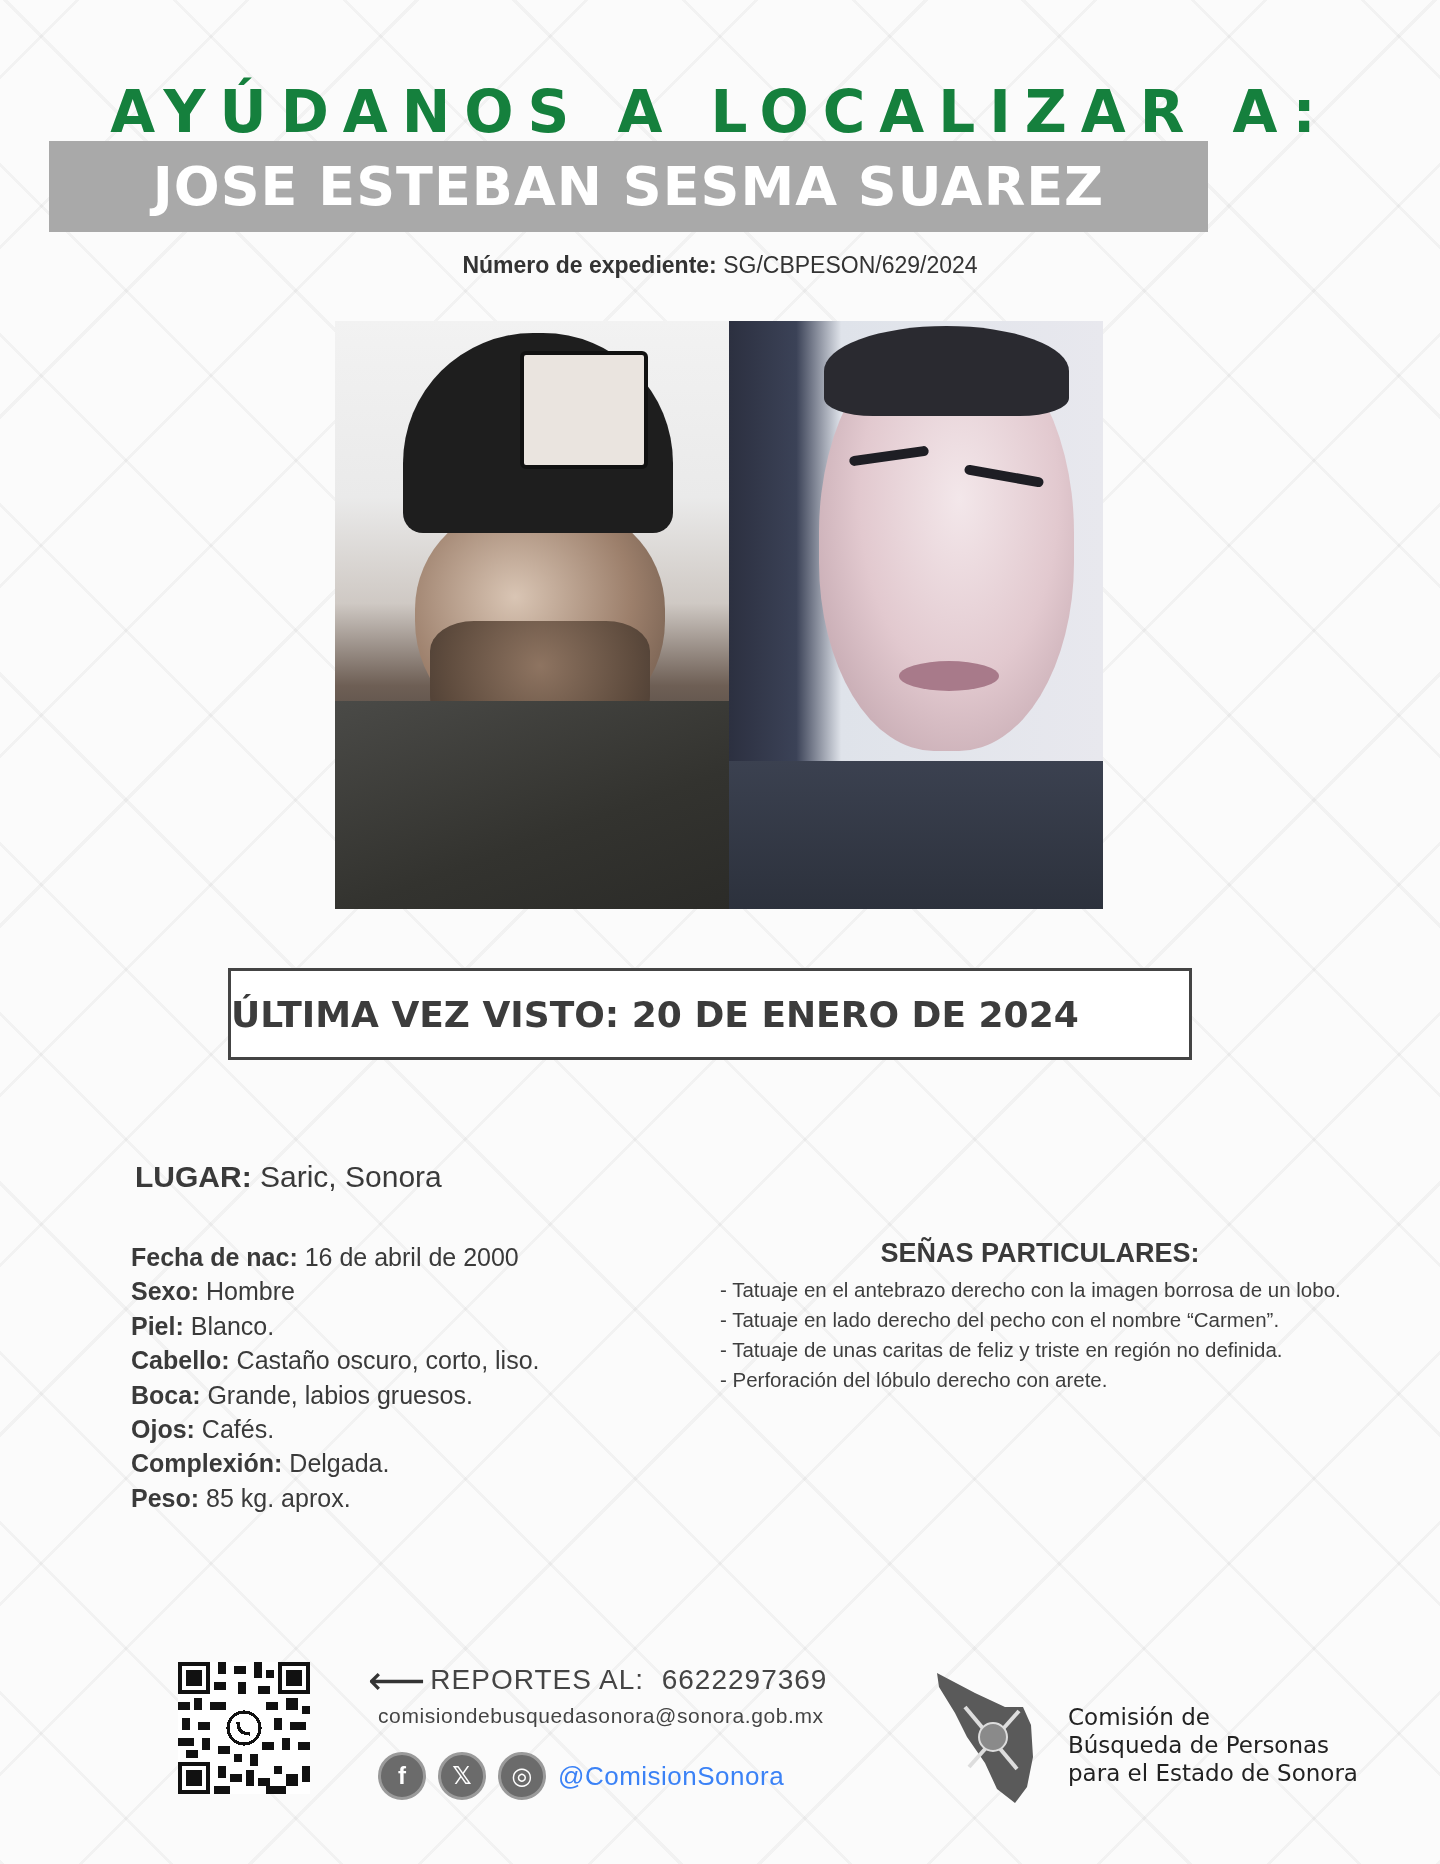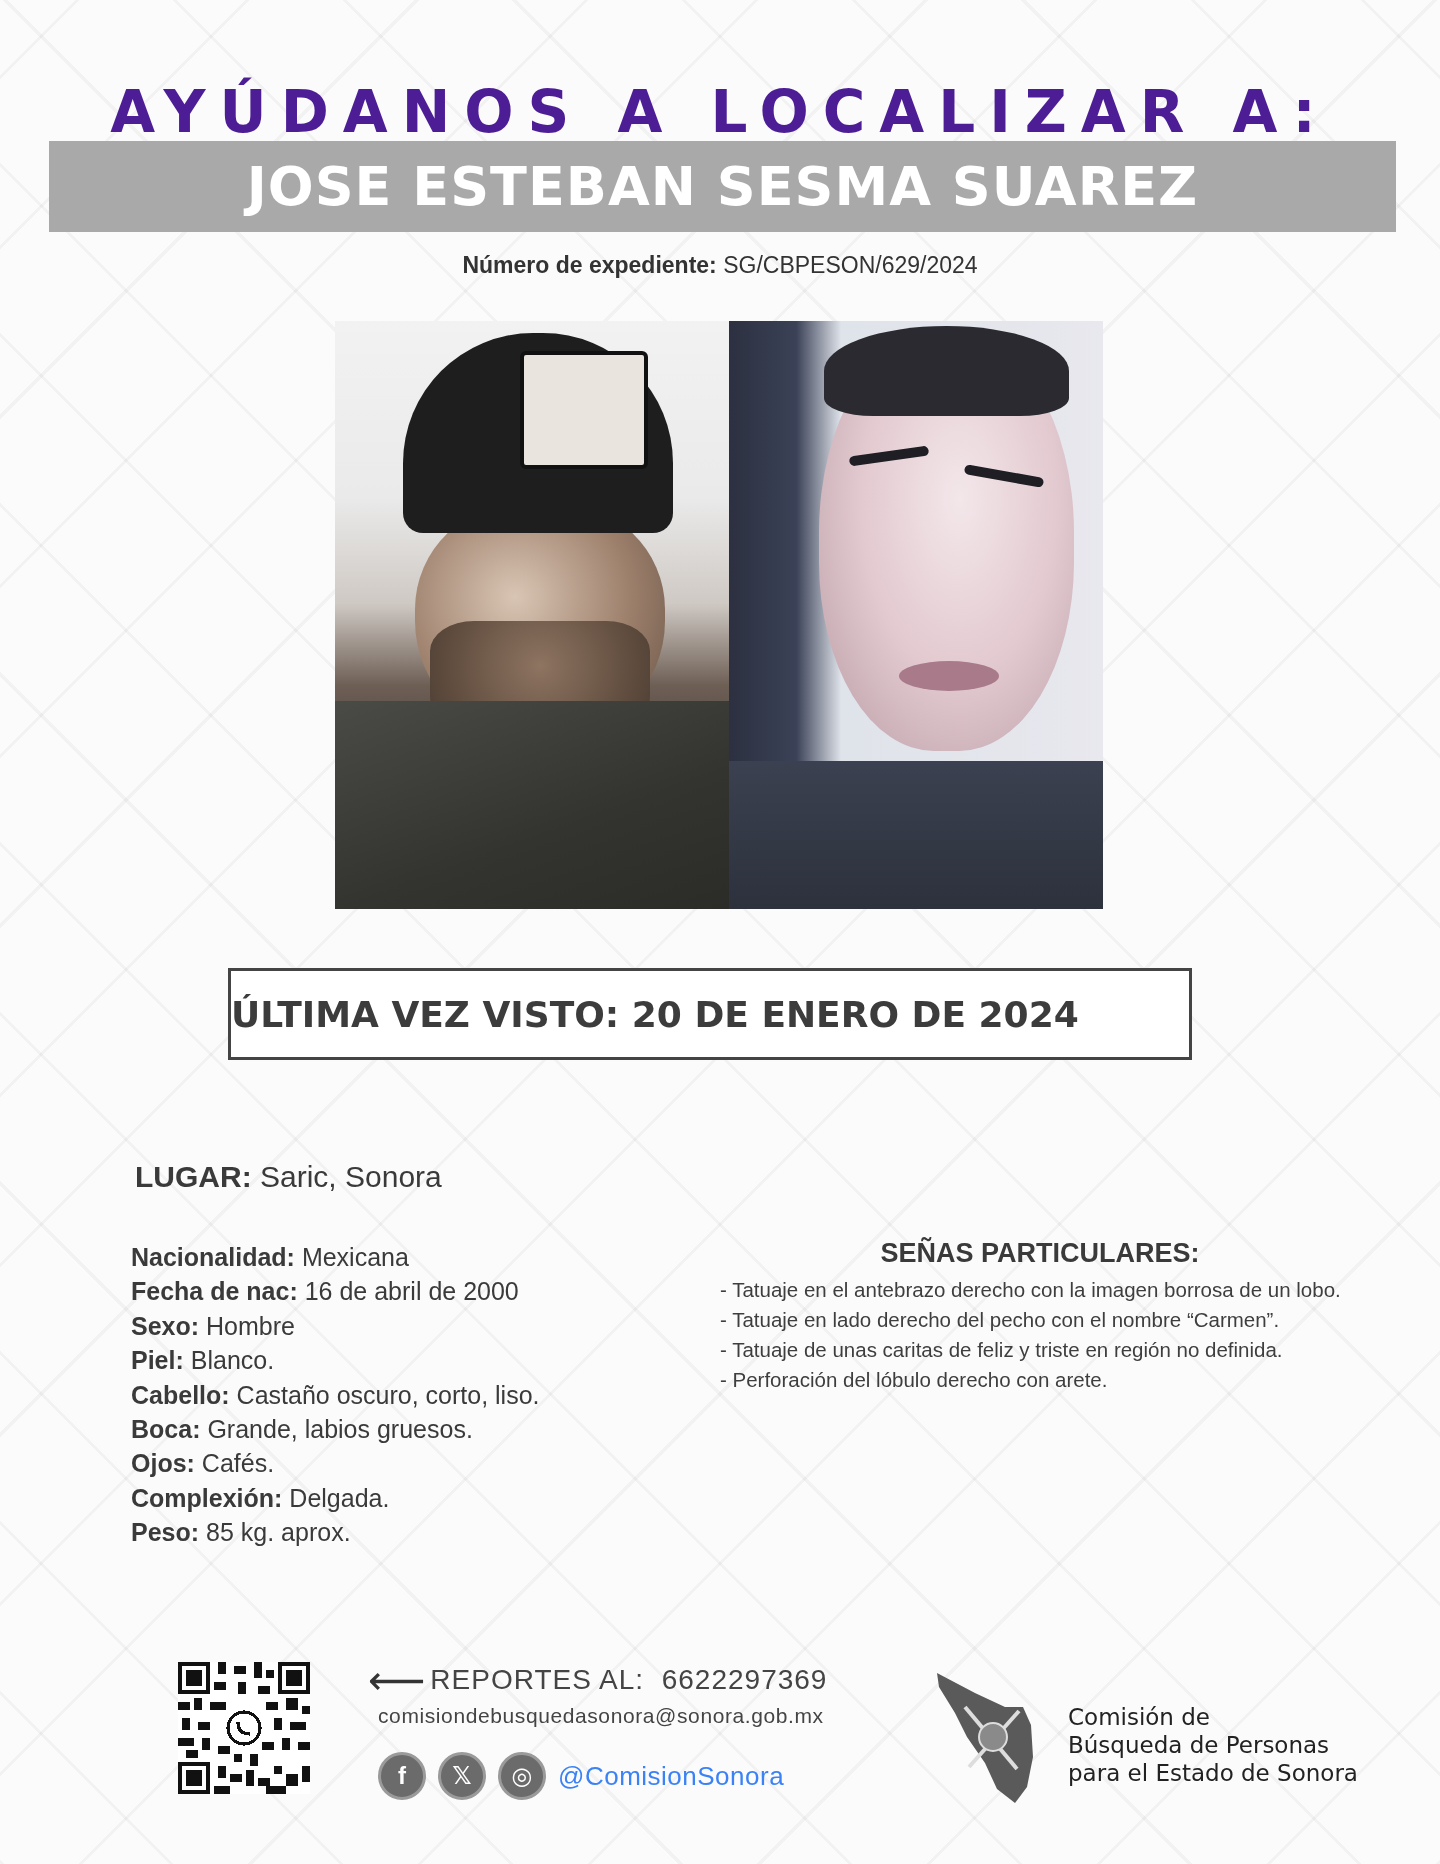--- a/index.html
+++ b/index.html
@@ -14,24 +14,24 @@
     background-color: #fbfbfb;
     background-image:
       repeating-linear-gradient(45deg, rgba(0,0,0,0.035) 0 3px, transparent 3px 120px),
       repeating-linear-gradient(-45deg, rgba(0,0,0,0.035) 0 3px, transparent 3px 120px);
   }
   .layer { position: absolute; z-index: 1; }
 
   .headline {
     left: 0; width: 1440px; top: 78px; text-align: center;
     font-family: "DejaVu Sans", sans-serif; font-weight: bold;
-    font-size: 58px; letter-spacing: 14px; color: #4c1d95;
+    font-size: 58px; letter-spacing: 14px; color: #15803d;
   }
   .name-bar {
-    left: 49px; top: 141px; width: 1347px; height: 91px;
+    left: 49px; top: 141px; width: 1159px; height: 91px;
     background: #a9a9a9;
     display: flex; align-items: center; justify-content: center;
   }
   .name-bar span {
     font-family: "DejaVu Sans", sans-serif; font-weight: bold;
     font-size: 54px; color: #ffffff; letter-spacing: 1px;
   }
   .file-no {
     left: 0; width: 1440px; top: 252px; text-align: center;
     font-size: 23px; color: #333;
@@ -170,21 +170,20 @@
 <div class="layer last-seen">
   <span>ÚLTIMA VEZ VISTO: 20 DE ENERO DE 2024</span>
 </div>
 
 <div class="layer place">
   <span class="lbl">LUGAR:</span>
   <span>Saric, Sonora</span>
 </div>
 
 <div class="layer details">
-  <div class="row"><span class="lbl">Nacionalidad:</span> <span>Mexicana</span></div>
   <div class="row"><span class="lbl">Fecha de nac:</span> <span>16 de abril de 2000</span></div>
   <div class="row"><span class="lbl">Sexo:</span> <span>Hombre</span></div>
   <div class="row"><span class="lbl">Piel:</span> <span>Blanco.</span></div>
   <div class="row"><span class="lbl">Cabello:</span> <span>Castaño oscuro, corto, liso.</span></div>
   <div class="row"><span class="lbl">Boca:</span> <span>Grande, labios gruesos.</span></div>
   <div class="row"><span class="lbl">Ojos:</span> <span>Cafés.</span></div>
   <div class="row"><span class="lbl">Complexión:</span> <span>Delgada.</span></div>
   <div class="row"><span class="lbl">Peso:</span> <span>85 kg. aprox.</span></div>
 </div>
 

